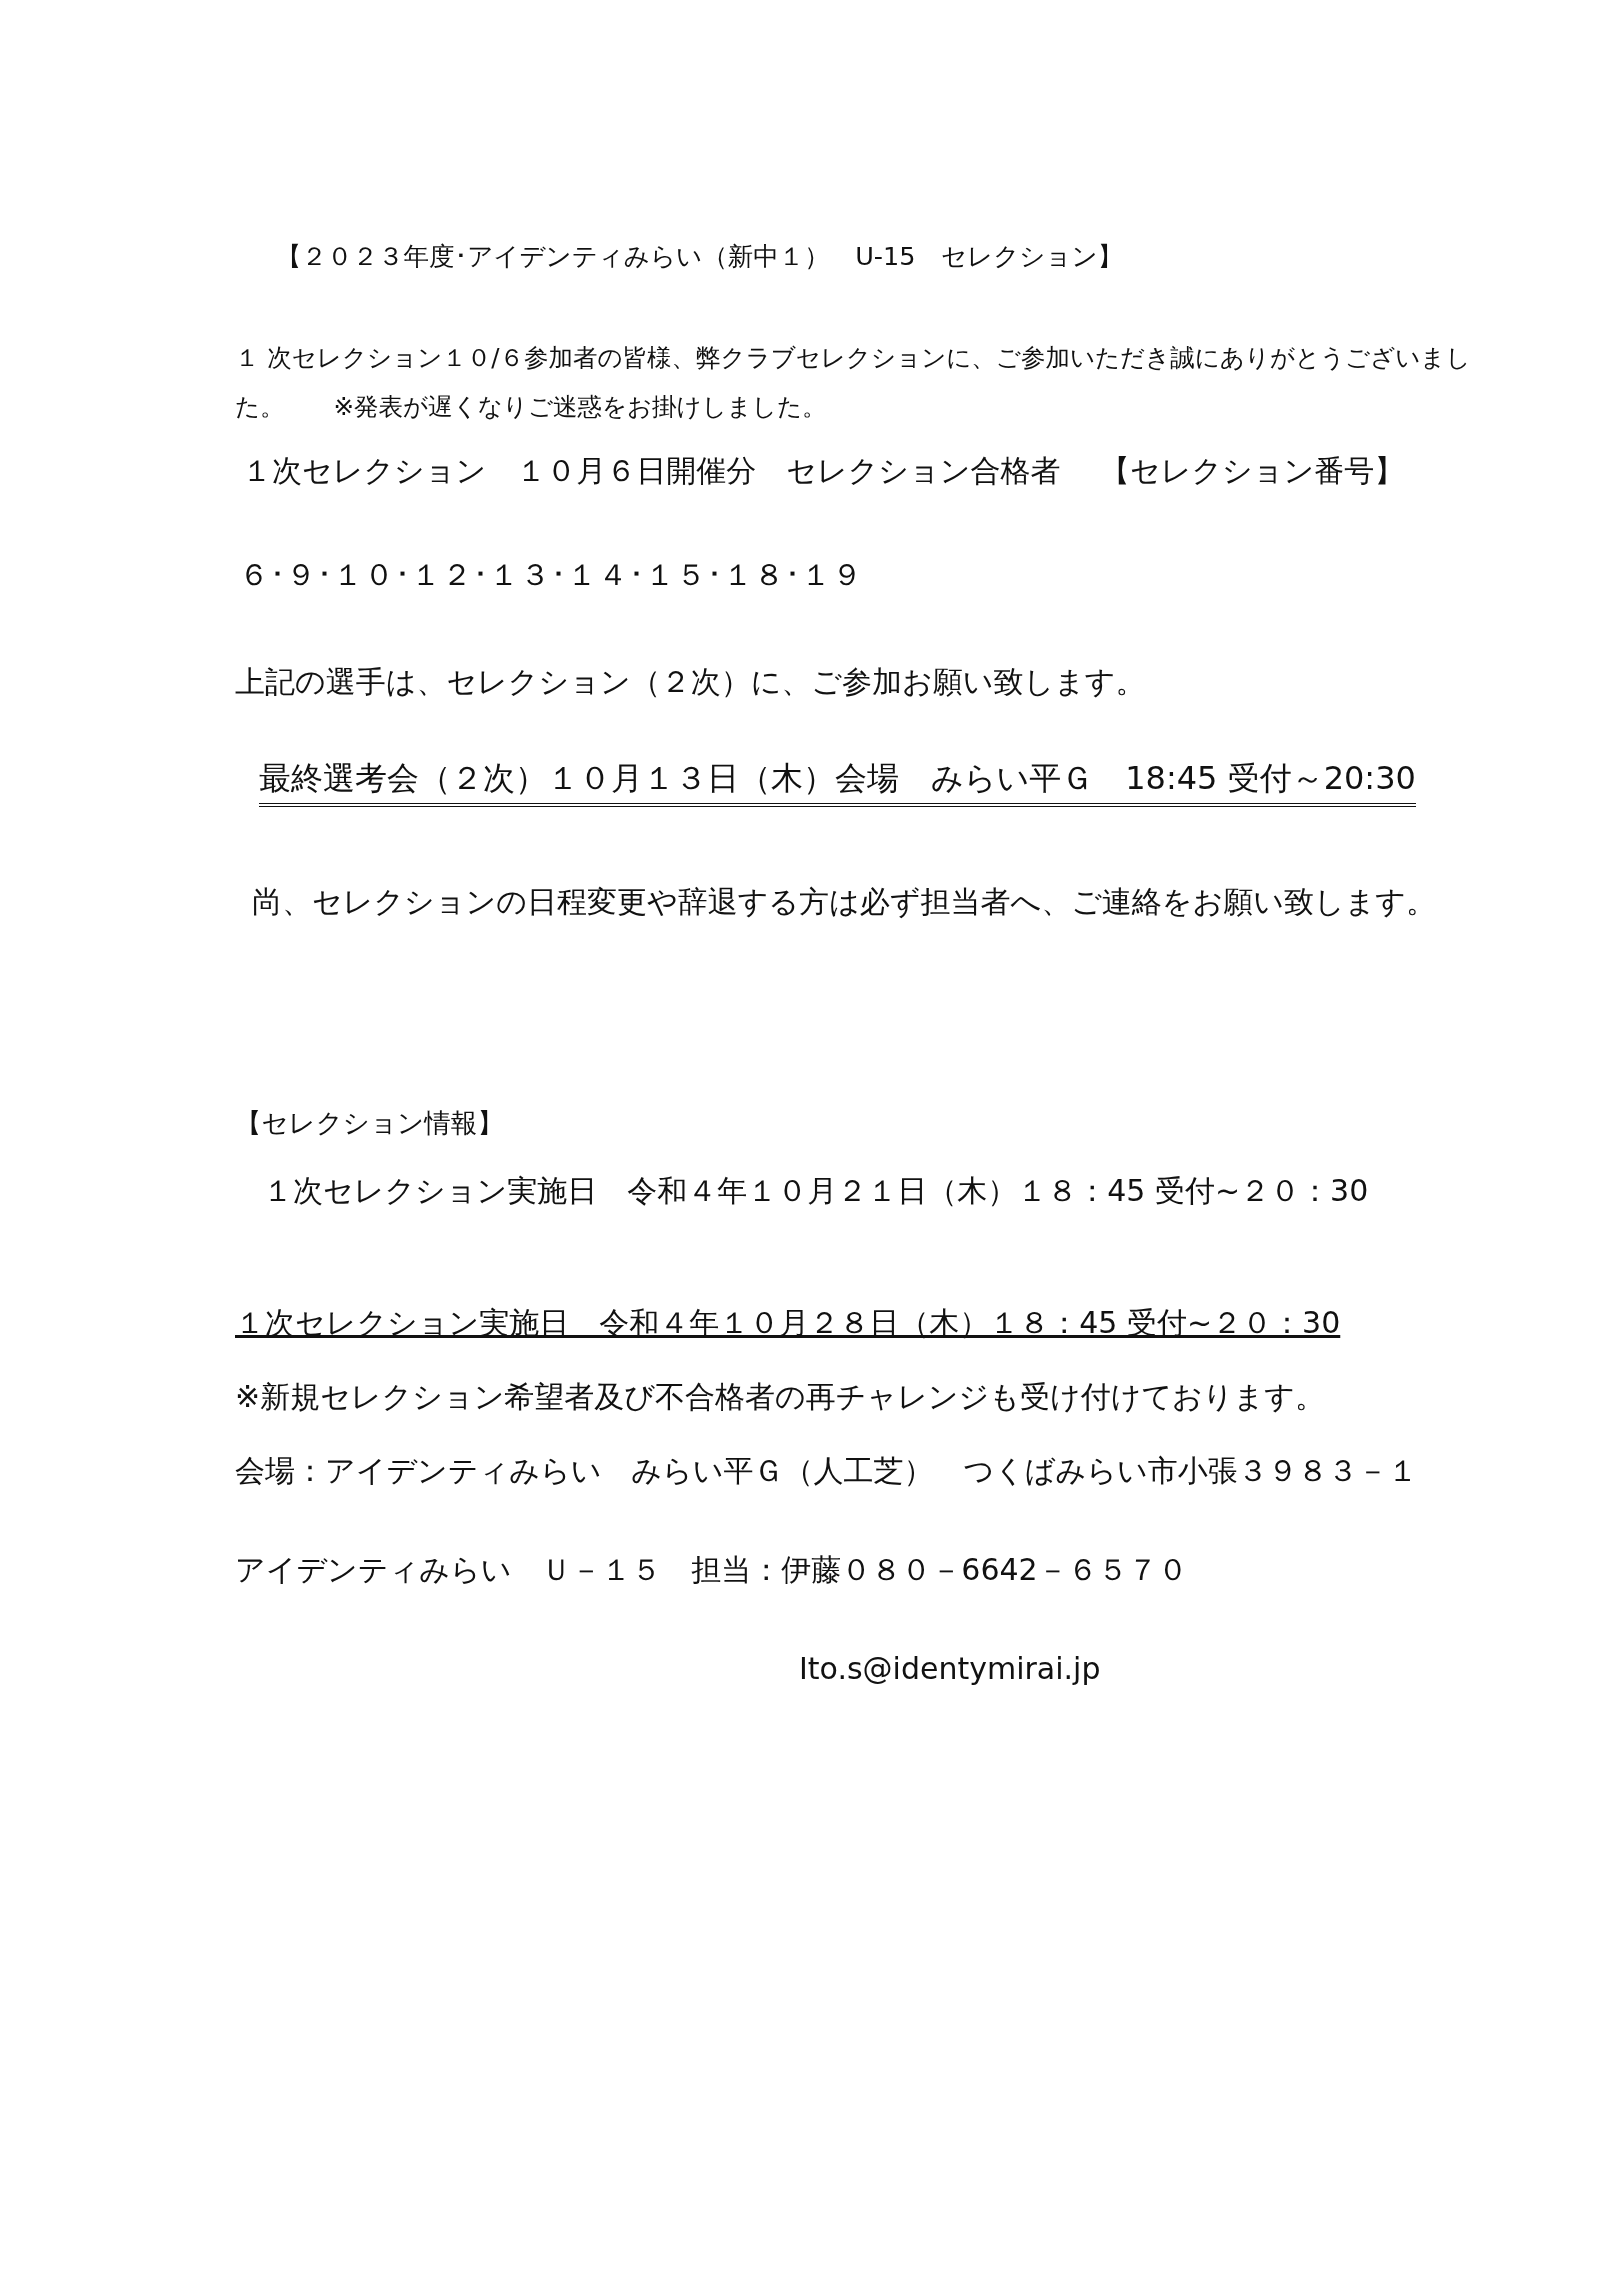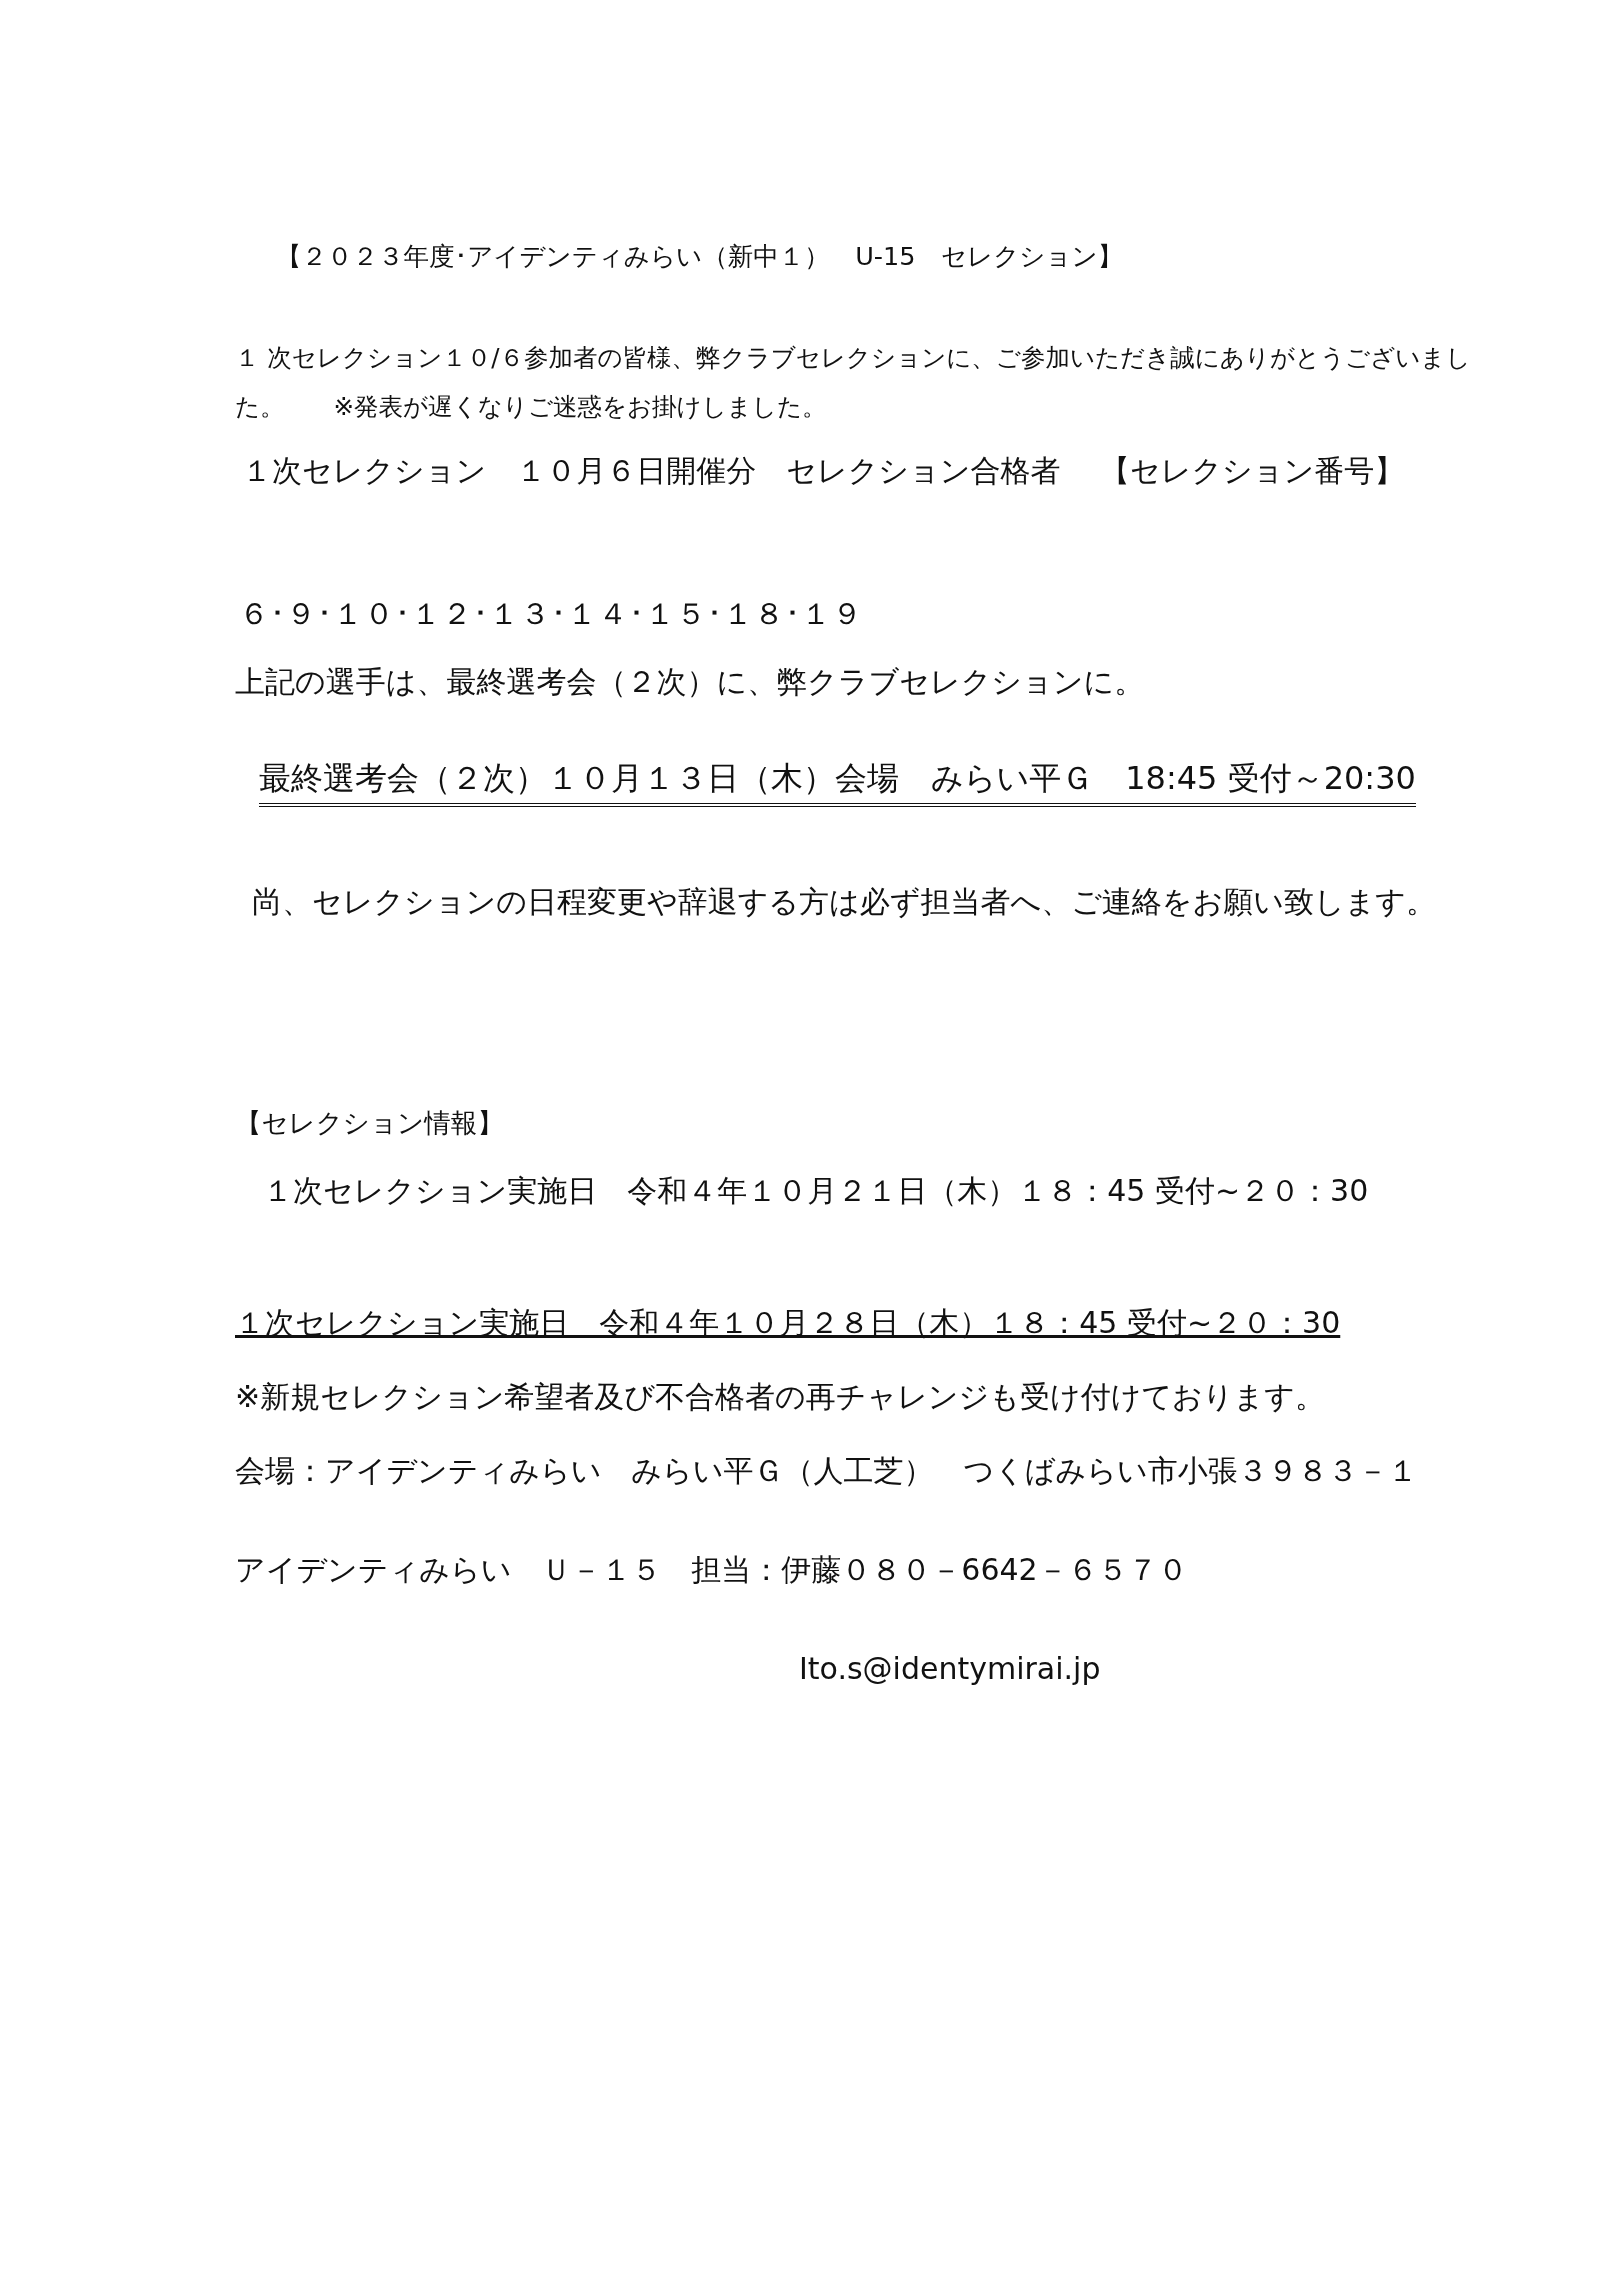--- a/index.html
+++ b/index.html
@@ -16,23 +16,23 @@
 <body>
 
 <div>
   <div class="line title">【２０２３年度･アイデンティみらい（新中１）　U-15　セレクション】</div>
 
   <div class="line small" style="left:235px; top:346px;">１ 次セレクション１０/６参加者の皆様、弊クラブセレクションに、ご参加いただき誠にありがとうございまし</div>
   <div class="line small" style="left:235px; top:395px;">た。　　※発表が遅くなりご迷惑をお掛けしました。</div>
 
   <div class="line med" style="left:235px; top:456px;margin-left:7px;">１次セレクション　１０月６日開催分　セレクション合格者　 【セレクション番号】</div>
 
-  <div class="line med" style="left:239px; top:599px; letter-spacing:1px;font-family:Liberation Serif, serif;">６･９･１０･１２･１３･１４･１５･１８･１９</div>
+  <div class="line med" style="left:239px; top:560px; letter-spacing:1px;font-family:Liberation Serif, serif;">６･９･１０･１２･１３･１４･１５･１８･１９</div>
 
-  <div class="line med" style="left:235px; top:667px;">上記の選手は、最終選考会（２次）に、弊クラブセレクションに。</div>
+  <div class="line med" style="left:235px; top:667px;">上記の選手は、セレクション（２次）に、ご参加お願い致します。</div>
 
   <div class="line lg" style="left:235px; top:762px;">
     <span class="underlined">最終選考会（２次）１０月１３日（木）会場　みらい平Ｇ　18:45 受付～20:30</span>
   </div>
 
   <div class="line med" style="left:252px; top:864px;margin-top:23px;">尚、セレクションの日程変更や辞退する方は必ず担当者へ、ご連絡をお願い致します。</div>
 
   <div class="line small" style="left:235px; top:1110px; font-size:26.5px;">【セレクション情報】</div>
 
   <div class="line med" style="left:235px; top:1176px;margin-left:28px;">１次セレクション実施日　令和４年１０月２１日（木）１８：45 受付~２０：30</div>

